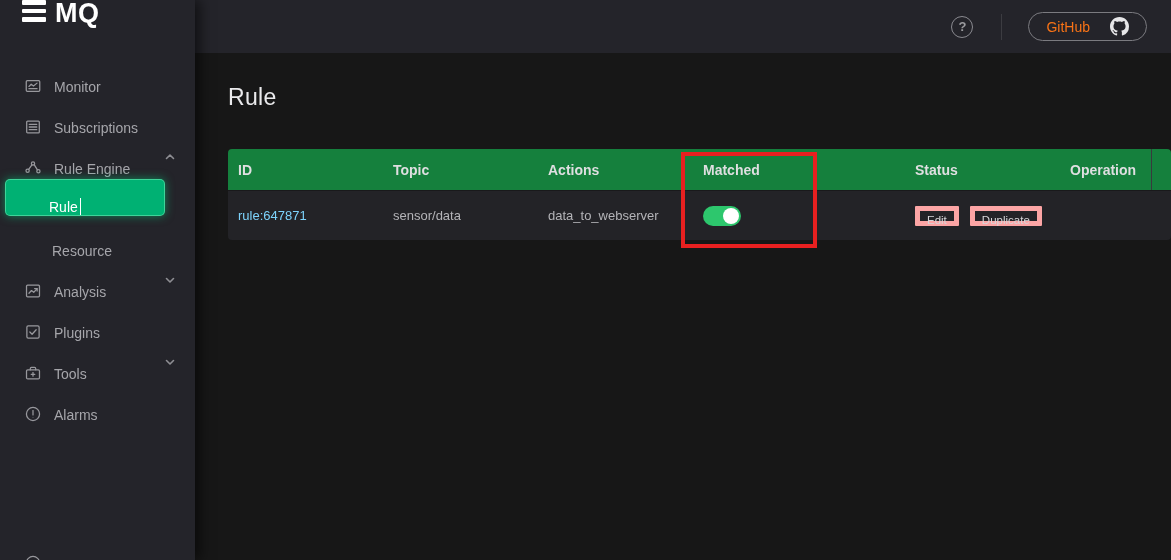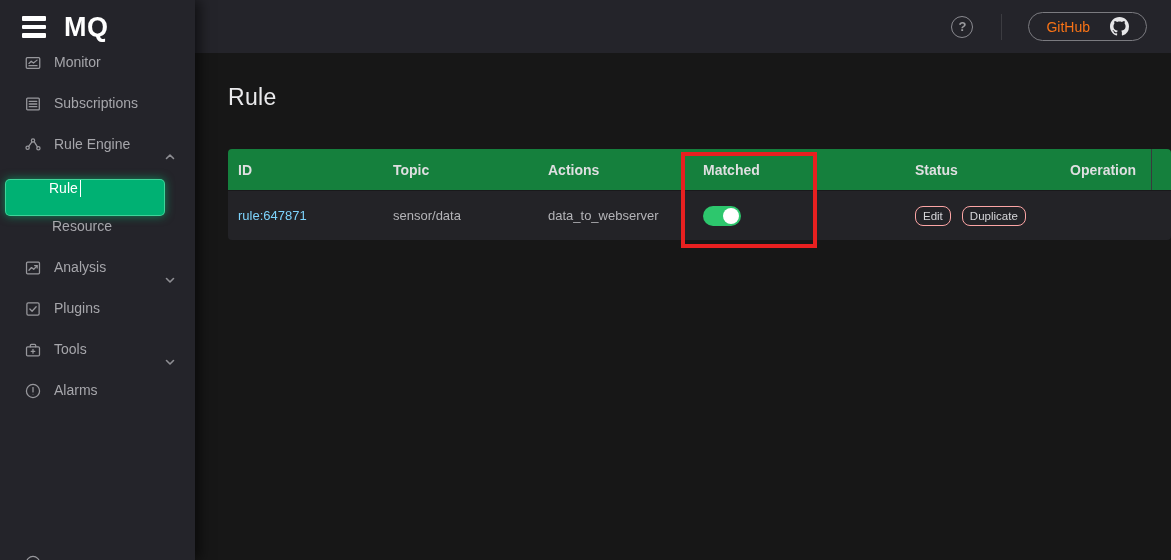--- a/index.html
+++ b/index.html
@@ -3,27 +3,27 @@
 <meta charset="utf-8">
 <style>
   * { box-sizing: border-box; margin: 0; padding: 0; }
   html, body { width: 1171px; height: 560px; overflow: hidden; }
   body { font-family: "Liberation Sans", sans-serif; background: #171717; }
   .app { position: relative; width: 1171px; height: 560px; display: flex; }
 
   
   .sidebar { width: 195px; min-width: 195px; height: 100%; background: #24242a;
              position: relative; z-index: 5; box-shadow: 5px 0 12px rgba(0,0,0,.55); }
-  .logo { height: 54px; display: flex; align-items: center; padding-left: 22px; gap: 18px; }
+  .logo { height: 54px; display: flex; padding-left: 22px; gap: 9px; }
   .logo-bars { display: flex; flex-direction: column; gap: 4px; }
   .logo-bars i { display: block; width: 24px; height: 4.5px; background: #fff; border-radius: 1px; }
   .logo-text { color: #fff; font-size: 27px; font-weight: 700; letter-spacing: .5px; line-height: 1; }
 
   .menu { padding-top: 0; }
-  .mi { height: 41px; display: flex; align-items: flex-start; padding-left: 24px;
+  .mi { height: 41px; display: flex; align-items: flex-end; padding-left: 24px;
         color: #a6a6ab; font-size: 14px; position: relative; cursor: pointer; }
   .mi .ic { width: 18px; height: 18px; margin-right: 12px; display: flex; align-items: center; justify-content: center; }
   .mi .ic svg { stroke: #98989d; fill: none; stroke-width: 1.4; stroke-linecap: round; stroke-linejoin: round; }
   .mi .chev { position: absolute; right: 19px; top: 50%; transform: translateY(-50%); display: flex; }
   .mi .chev svg { stroke: #8e8e93; fill: none; stroke-width: 1.6; stroke-linecap: round; stroke-linejoin: round; }
   .mi.child { padding-left: 52px; }
   .mi.active { background: #00b173; color: #fff; height: 37px; margin: 2px 30px 2px 5px;
                border-radius: 5px; padding-left: 43px; border: 1px solid rgba(140,255,200,.45);
                box-shadow: 0 0 10px rgba(0,215,130,.55); }
   .cursor { width: 1.5px; height: 17px; background: #fff; margin-left: 2px; }
@@ -54,21 +54,21 @@
   .gutter-line { position: absolute; right: 19px; top: 0; bottom: 0; width: 1px; background: #39393d; }
   .trow { background: #232327; height: 49px; }
   .td { padding-left: 10px; color: #b4b4b8; font-size: 13px; overflow: hidden; }
   .td .rule-link { color: #7dd3fc; cursor: pointer; }
   .toggle { width: 38px; height: 20px; border-radius: 10px; background: #2dc76d;
             position: relative; margin-left: 10px; cursor: pointer; }
   .toggle .knob { position: absolute; right: 2px; top: 2px; width: 16px; height: 16px;
                   border-radius: 50%; background: #fff; }
   .ops { display: flex; gap: 11px; padding-left: 10px; white-space: nowrap; overflow: visible; }
   .op-btn { padding: 2px 7px; font-size: 11.5px; color: #d6d6d9; background: transparent;
-            border: 1px solid #fca5a5; border-radius: 8px; font-family: inherit;
+            border: 5px solid #fca5a5; border-radius: 1px; font-family: inherit;
             line-height: 14px; height: 20px; cursor: pointer; flex: none; }
 
   
   .annotation { position: absolute; left: 681px; top: 152px; width: 136px; height: 96px;
                 border: 4px solid #e82020; z-index: 20; pointer-events: none; }
 </style>
 </head>
 <body>
 
 <div class="app">

